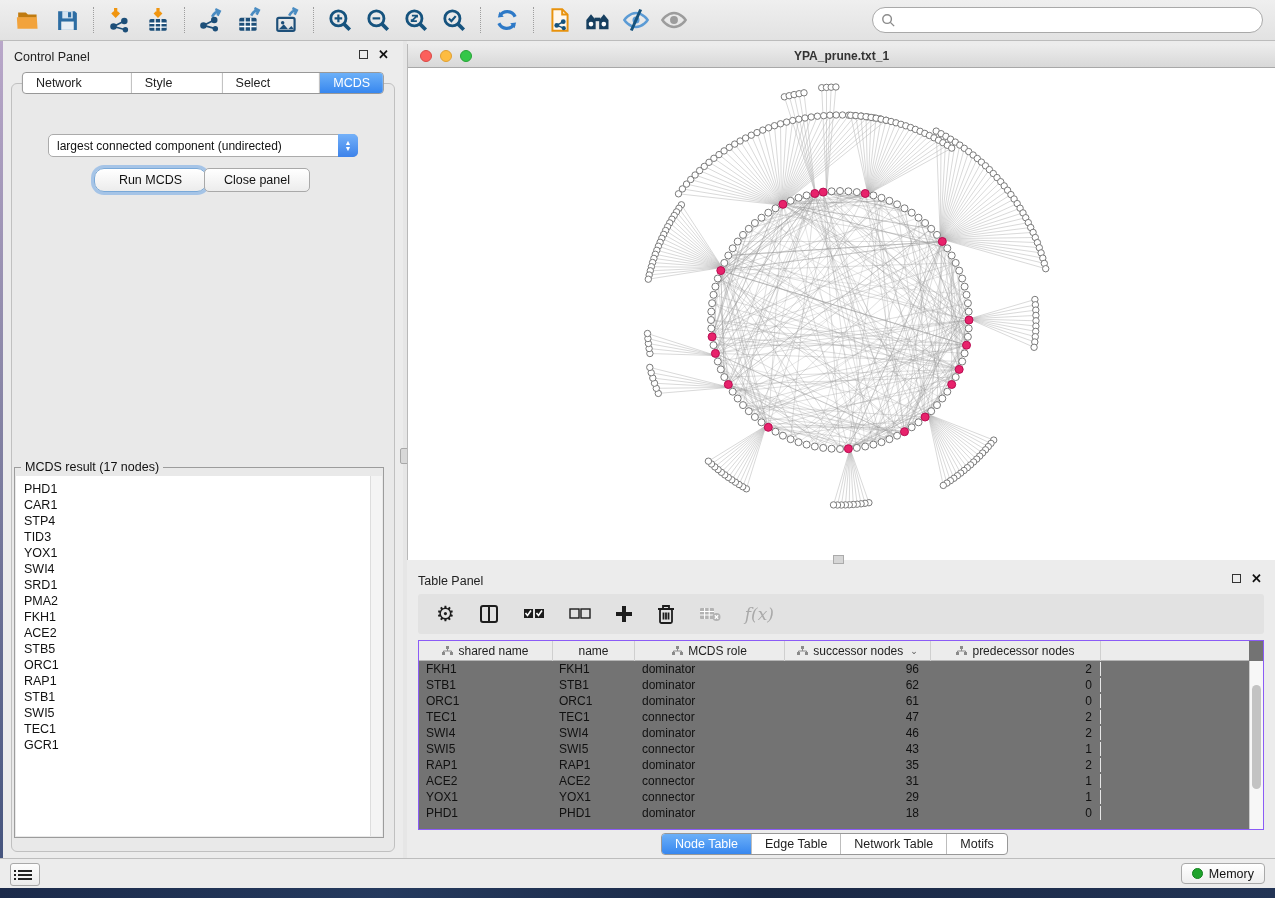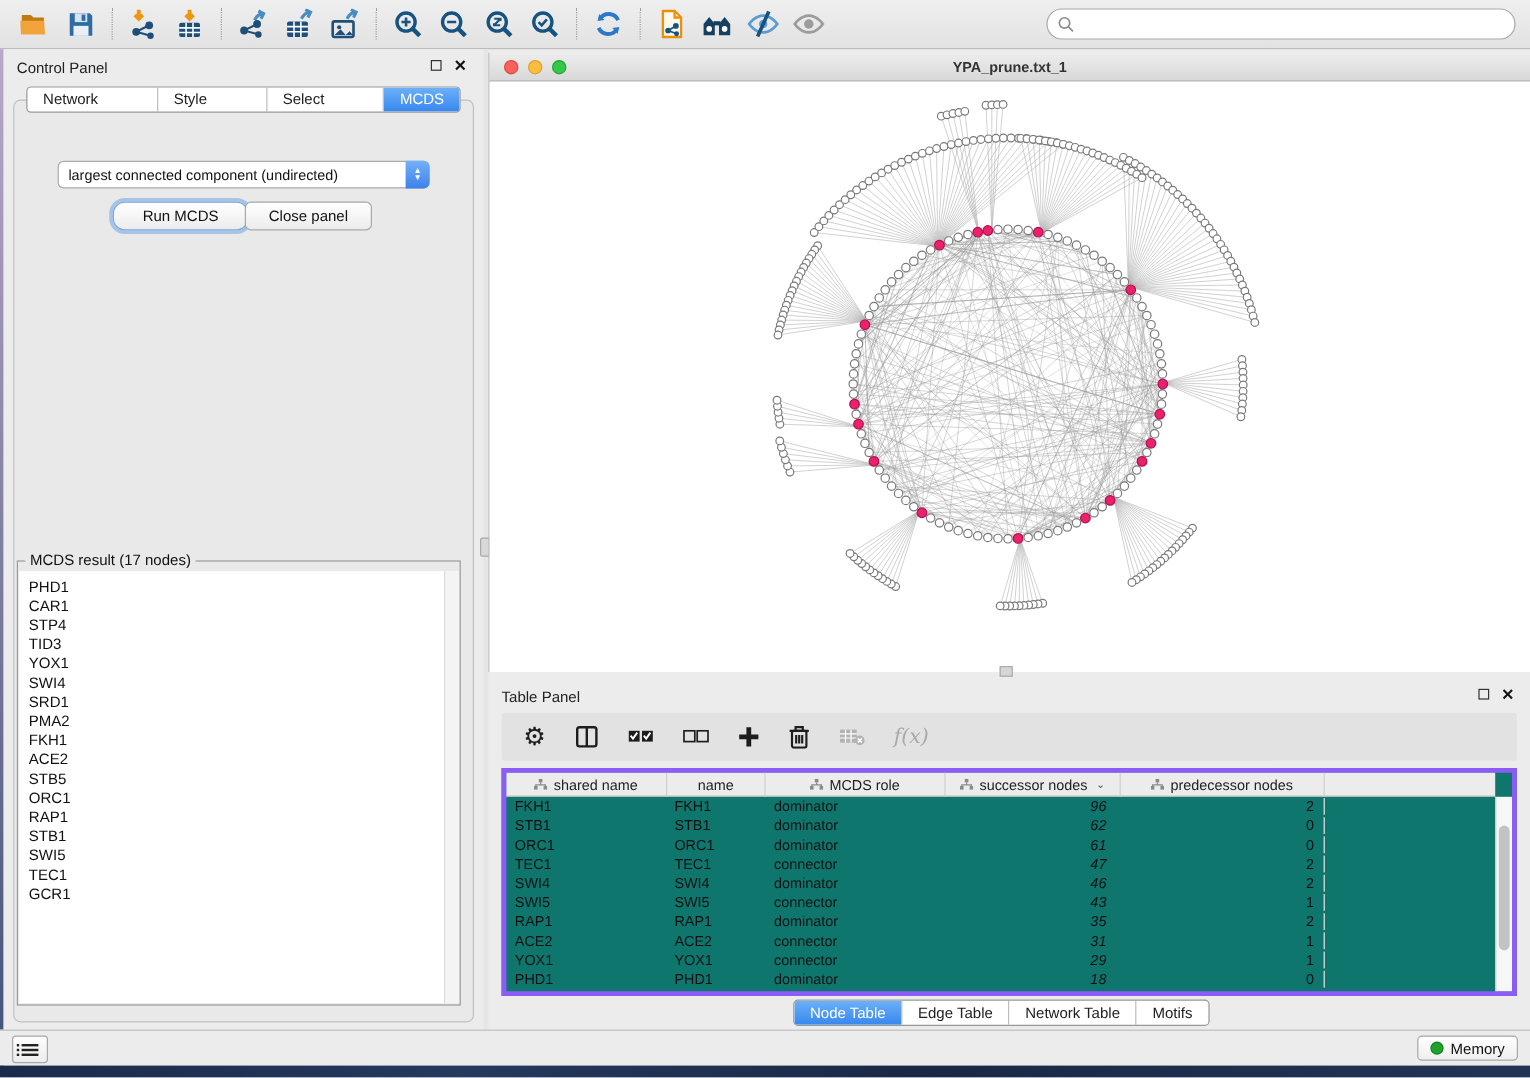--- a/index.html
+++ b/index.html
@@ -74,33 +74,33 @@
   #hsplit .handle { position:absolute; left:426px; top:-5px; width:11px; height:9px; background:#d6d6d6; border:1px solid #ababab; }
 
   
   #table-panel { left:407px; top:568px; width:868px; height:290px; background:#ececec; }
   #tp-title { left:11px; top:6px; font-size:12.5px; color:#222; }
   #tp-toolbar { left:11px; top:26px; width:846px; height:40px; background:#e2e2e2; border-radius:3px;
                 display:flex; align-items:center; gap:24px; padding-left:18px; }
   .tp-icon { display:flex; align-items:center; justify-content:center; height:24px; }
   .fx { font-family:"DejaVu Serif", serif; font-style:italic; font-size:17px; color:#a9a9a9; }
 
-  #ntable { left:11px; top:72px; width:846px; height:190px; background:#0f766e; border:4px solid #8b5cf6; }
+  #ntable { left:11px; top:72px; width:846px; height:190px; background:#737373; border:1px solid #8b5cf6; }
   #thead { position:absolute; left:0; top:0; right:14px; height:20px; background:#ececec; display:flex;
            border-bottom:1px solid #b5b5b5; font-size:12px; color:#222; }
   .hcell { display:flex; align-items:center; justify-content:center; gap:5px; border-right:1px solid #cfcfcf; height:20px; }
   .hfill { flex:1; border-right:none; }
   .sortv { font-size:9px; color:#555; margin-left:2px; }
   #tbody { position:absolute; left:0; top:20px; right:14px; bottom:0; overflow:hidden; font-size:12px; color:#111; }
   .trow { display:flex; height:16px; align-items:center; }
   .tcell { white-space:nowrap; overflow:hidden; }
   .c1 { width:134px; padding-left:7px; }
   .c2 { width:82px; padding-left:6px; }
   .c3 { width:150px; padding-left:7px; }
-  .c4 { width:146px; text-align:right; padding-right:12px;font-style:italic; }
+  .c4 { width:146px; text-align:right; padding-right:12px; }
   .c5 { width:170px; text-align:right; padding-right:8px; border-right:1px solid #e6e6e6; }
   #tscroll { position:absolute; right:0; top:20px; bottom:0; width:14px; background:#f7f7f7; border-left:1px solid #ccc; }
   #tscroll .thumb { position:absolute; left:2px; top:24px; width:9px; height:104px; background:#c3c3c3; border-radius:5px; }
   #tp-tabs { left:254px; top:265px; }
 
   
   #status-bar { left:0; top:858px; width:1275px; height:30px; background:#ececec; border-top:1px solid #bdbdbd; }
   #list-btn { position:absolute; left:10px; top:4px; width:30px; height:23px; background:linear-gradient(#fdfdfd,#ececec);
               border:1px solid #a9a9a9; border-radius:3px; display:flex; align-items:center; justify-content:center; }
   #memory-btn { position:absolute; right:10px; top:4px; height:21px; padding:0 10px; background:linear-gradient(#ffffff,#eeeeee);

